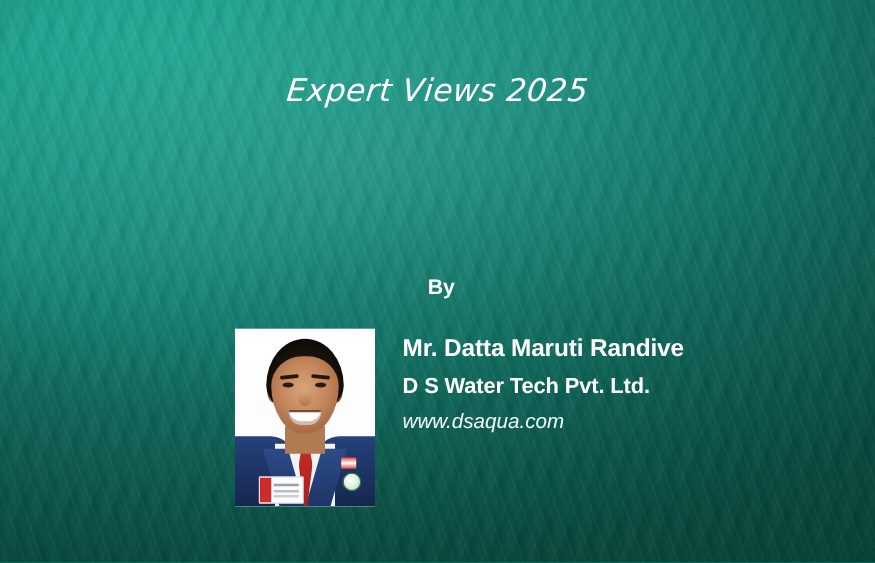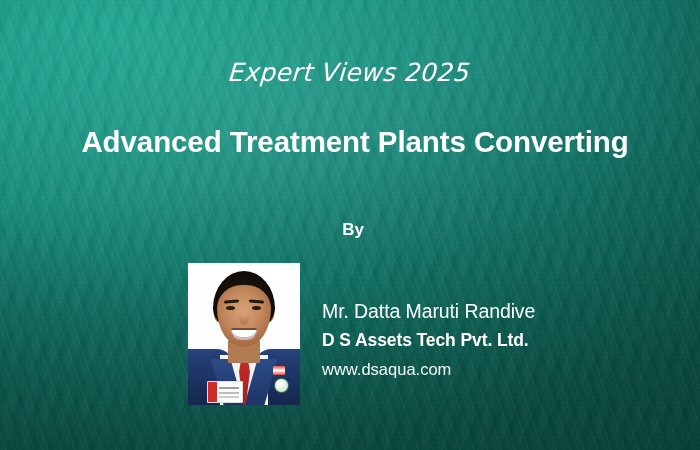--- a/index.html
+++ b/index.html
@@ -322,59 +322,57 @@
 
   
   .speaker {
     position: absolute;
     left: 322px;
     top: 266px;
     color: #ffffff;
   }
   .sp-name {
     font-size: 19.5px;
-    font-weight: normal;
+    font-weight: bold;
     line-height: 26px;
     letter-spacing: -0.1px;
-    margin-top: 32px;
   }
   .sp-company {
     font-size: 17.5px;
     font-weight: bold;
     line-height: 27px;
     margin-top: 3px;
     letter-spacing: -0.1px;
   }
   .sp-web, .sp-phone {
     font-size: 16.5px;
     font-weight: 400;
     line-height: 25px;
     color: #f2fbf8;
   }
-  .sp-web { margin-top: 3px; }
+  .sp-web { margin-top: 3px; font-style: italic; }
 </style>
 </head>
 <body>
 
 <div id="poster">
 
   <div class="bg-base"></div>
   <div class="bg-shade"></div>
   <div class="bg-strokes-a"></div>
   <div class="bg-strokes-b"></div>
   <div class="bg-strokes-c"></div>
   <div class="bg-speckle"></div>
   <div class="bg-vignette"></div>
 
   <div class="content">
 
     <div class="eyebrow">Expert Views 2025</div>
 
     <div class="title">
-      <span class="line">Advanced Treatment Plants Converting</span>
     </div>
 
     <div class="by-label">By</div>
 
     <div class="photo-frame">
       <div class="photo">
         <div class="ph-suit-l"></div>
         <div class="ph-suit-r"></div>
         <div class="ph-shirt"></div>
         <div class="ph-lapel-l"></div>
@@ -392,18 +390,18 @@
         <div class="ph-nose"></div>
         <div class="ph-smile"></div>
         <div class="ph-badge-card"></div>
         <div class="ph-pin-flag"></div>
         <div class="ph-pin-round"></div>
       </div>
     </div>
 
     <div class="speaker">
       <div class="sp-name">Mr. Datta Maruti Randive</div>
-      <div class="sp-company">D S Assets Tech Pvt. Ltd.</div>
+      <div class="sp-company">D S Water Tech Pvt. Ltd.</div>
       <div class="sp-web">www.dsaqua.com</div>
     </div>
 
   </div>
 </div>
 
 </body></html>

